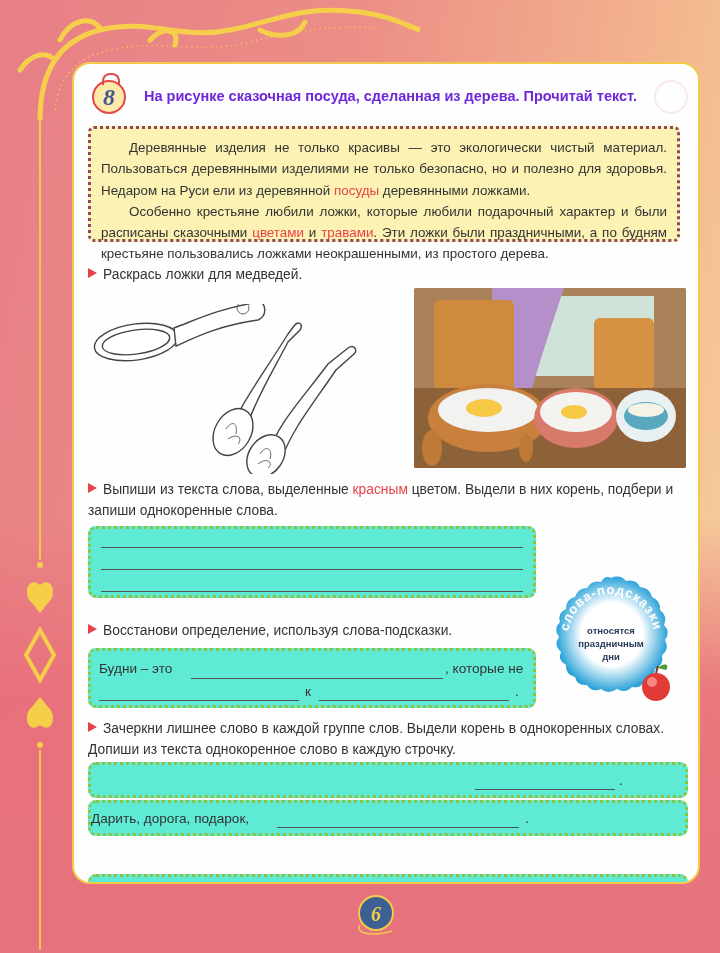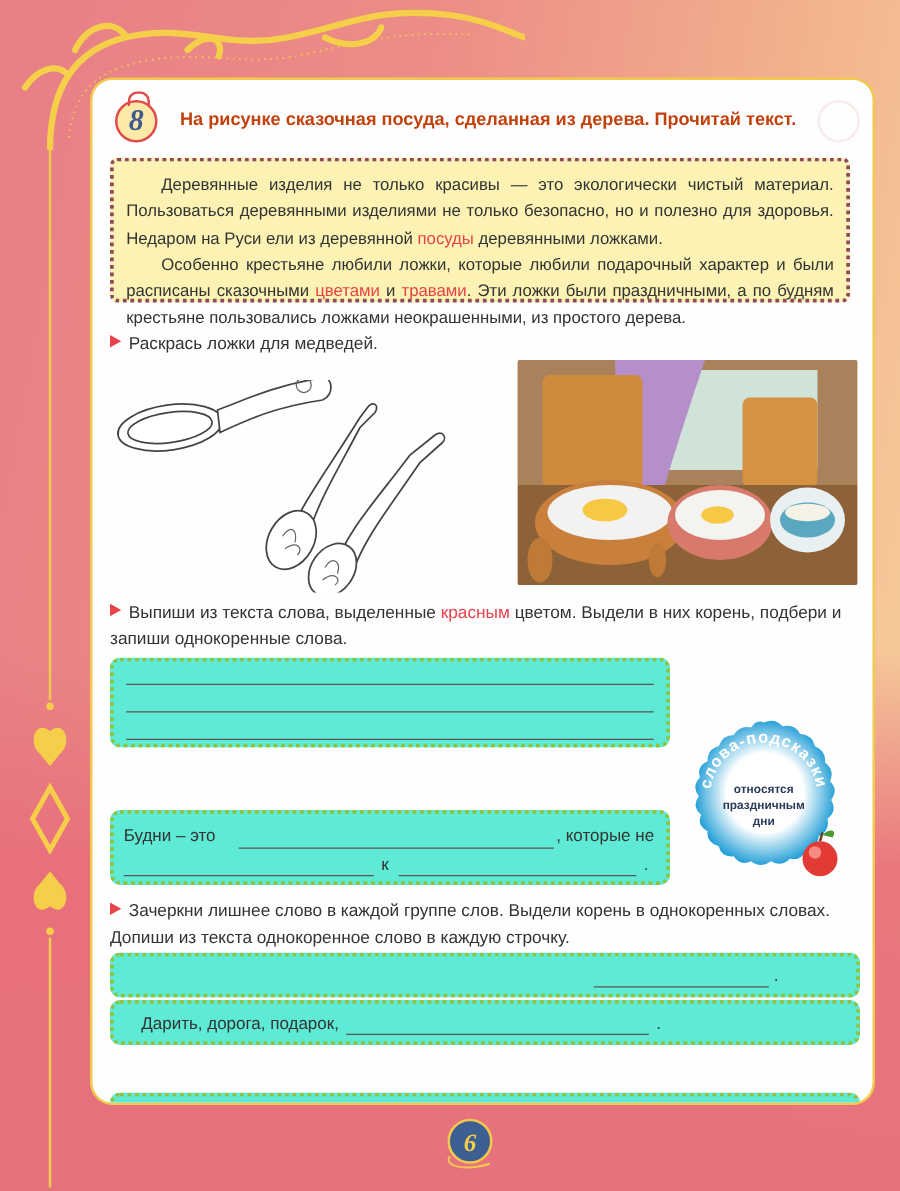--- a/index.html
+++ b/index.html
@@ -17,21 +17,21 @@
     position:absolute;left:72px;top:62px;width:628px;height:822px;background:#fefefe;
     border:2px solid #f2c94c;border-radius:18px;z-index:2;overflow:hidden;
   }
   .ghost{position:absolute;right:10px;top:16px;width:34px;height:34px;border-radius:50%;
     border:2px solid #f6dede;opacity:.6}
   .badge{position:absolute;left:18px;top:16px;width:34px;height:34px;border-radius:50%;
     background:#fde9a8;border:2px solid #e24a4a;display:flex;align-items:center;justify-content:center;
     font-family:"Liberation Serif",serif;font-style:italic;font-weight:bold;font-size:24px;color:#3f5a8f}
   .badge:before{content:"";position:absolute;top:-9px;left:8px;width:14px;height:10px;
     border:2px solid #e24a4a;border-bottom:none;border-radius:8px 8px 0 0}
-  .h8{position:absolute;left:70px;top:24px;font-weight:bold;font-size:14.5px;color:#c2410c}
+  .h8{position:absolute;left:70px;top:24px;font-weight:bold;font-size:14.5px;color:#6d28d9}
   .readbox{position:absolute;left:14px;top:62px;width:592px;height:116px;background:#fbf2b3;
     border:3px dotted #8e4a5c;border-radius:6px;padding:8px 10px;font-size:13.4px;line-height:21.3px;color:#333;text-align:justify}
   .readbox p{text-indent:28px}
   .red{color:#e8424a}
   .task{position:absolute;font-weight:normal;font-size:13.8px;color:#333;line-height:21px}
   .tri{display:inline-block;width:0;height:0;border-left:9px solid #e8424a;border-top:5px solid transparent;border-bottom:5px solid transparent;margin-right:6px;vertical-align:1px}
   .spoons{position:absolute;left:14px;top:240px;width:300px;height:170px}
   .picture{position:absolute;left:340px;top:224px;width:272px;height:180px;border-radius:2px;overflow:hidden}
   .gbox{position:absolute;border:3px dotted #8cc43f;border-radius:8px;background:#5eead4}
   .wline{position:absolute;height:1px;background:#555}
@@ -121,20 +121,23 @@
 
   <div class="task" style="left:14px;top:415px;width:600px">
     <span class="tri"></span><span>Выпиши из текста слова, выделенные </span><span class="red">красным</span><span> цветом. Выдели в них корень, подбери и запиши однокоренные слова.</span>
   </div>
   <div class="gbox" style="left:14px;top:462px;width:448px;height:72px">
     <div class="wline" style="left:10px;right:10px;top:18px"></div>
     <div class="wline" style="left:10px;right:10px;top:40px"></div>
     <div class="wline" style="left:10px;right:10px;top:62px"></div>
   </div>
 
+  <div class="task" style="left:14px;top:556px">
+    <span class="tri"></span><span>Восстанови определение, используя слова-подсказки.</span>
+  </div>
   <div class="gbox" style="left:14px;top:584px;width:448px;height:60px">
     <span class="gtext" style="left:8px;top:10px">Будни – это</span>
     <div class="wline" style="left:100px;width:252px;top:27px"></div>
     <span class="gtext" style="left:354px;top:10px">, которые не</span>
     <div class="wline" style="left:8px;width:200px;top:49px"></div>
     <span class="gtext" style="left:214px;top:33px">к</span>
     <div class="wline" style="left:228px;width:190px;top:49px"></div>
     <span class="gtext" style="left:424px;top:33px">.</span>
   </div>
 
@@ -158,21 +161,21 @@
   </svg>
 
   <div class="task" style="left:14px;top:654px;width:600px">
     <span class="tri"></span><span>Зачеркни лишнее слово в каждой группе слов. Выдели корень в однокоренных словах. Допиши из текста однокоренное слово в каждую строчку.</span>
   </div>
   <div class="gbox" style="left:14px;top:698px;width:600px;height:36px">
     <div class="wline" style="left:384px;width:140px;top:24px"></div>
     <span class="gtext" style="left:528px;top:8px">.</span>
   </div>
   <div class="gbox" style="left:14px;top:736px;width:600px;height:36px">
-    <span class="gtext" style="left:22px;top:8px">Дарить, дорога, подарок,</span>
+    <span class="gtext" style="left:0;top:8px">Дарить, дорога, подарок,</span>
     <div class="wline" style="left:186px;width:242px;top:24px"></div>
     <span class="gtext" style="left:434px;top:8px">.</span>
   </div>
   <div class="gbox" style="left:14px;top:810px;width:600px;height:36px">
     <span class="gtext" style="left:8px;top:8px">Дерево, деревцо, дверь,</span>
     <div class="wline" style="left:180px;width:240px;top:24px"></div>
     <span class="gtext" style="left:426px;top:8px">.</span>
   </div>
 </div>
 

